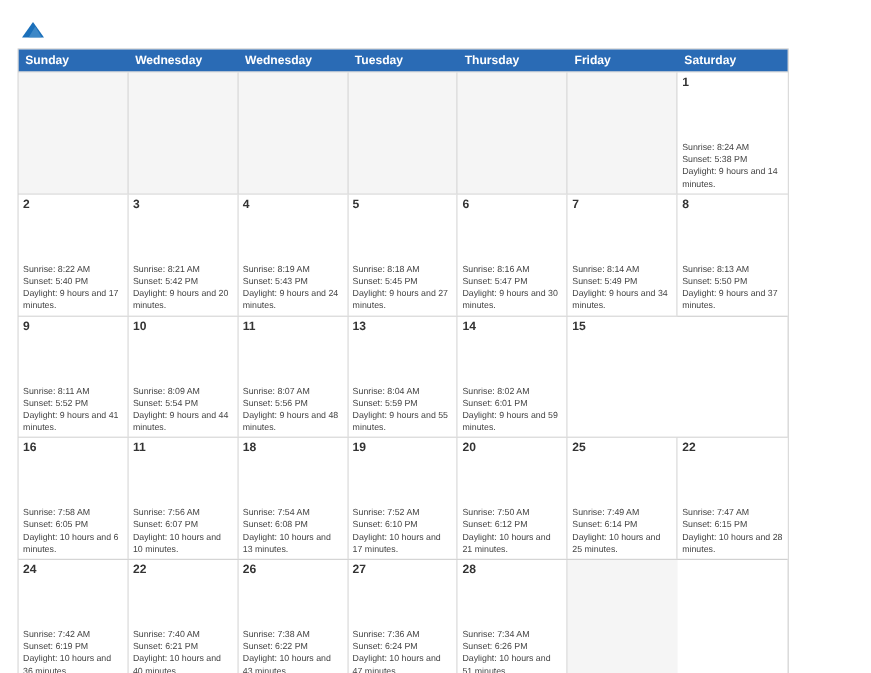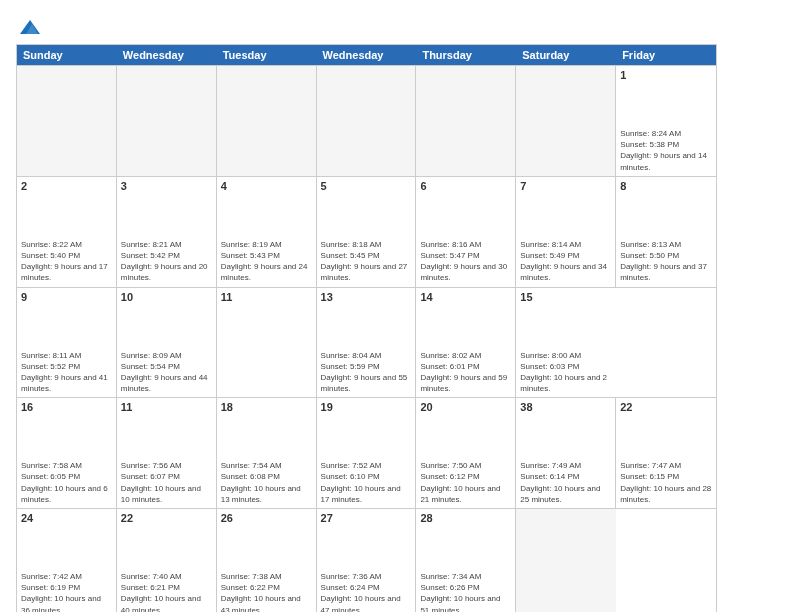--- a/index.html
+++ b/index.html
@@ -127,25 +127,25 @@
     <div class="title-block">
       <h1></h1>
       <h2></h2>
     </div>
   </div>
 
   <div class="calendar">
     <div class="cal-header">
     <div class="cal-header-cell">Sunday</div>
         <div class="cal-header-cell">Wednesday</div>
+        <div class="cal-header-cell">Wednesday</div>
         <div class="cal-header-cell">Tuesday</div>
-        <div class="cal-header-cell">Wednesday</div>
         <div class="cal-header-cell">Thursday</div>
+        <div class="cal-header-cell">Friday</div>
         <div class="cal-header-cell">Saturday</div>
-        <div class="cal-header-cell">Friday</div>
       </div>
     <div class="cal-body">
     <div class="cal-row">
           <div class="cal-cell empty"></div>
           <div class="cal-cell empty"></div>
           <div class="cal-cell empty"></div>
           <div class="cal-cell empty"></div>
           <div class="cal-cell empty"></div>
           <div class="cal-cell empty"></div>
           <div class="cal-cell">
@@ -187,32 +187,32 @@
           <div class="cal-cell">
             <span class="day-num">9</span>
             <div class="sun-info">Sunrise: 8:11 AM<br>Sunset: 5:52 PM<br>Daylight: 9 hours and 41 minutes.</div>
           </div>
           <div class="cal-cell">
             <span class="day-num">10</span>
             <div class="sun-info">Sunrise: 8:09 AM<br>Sunset: 5:54 PM<br>Daylight: 9 hours and 44 minutes.</div>
           </div>
           <div class="cal-cell">
             <span class="day-num">11</span>
+            <div class="sun-info">Sunrise: 8:07 AM<br>Sunset: 5:56 PM<br>Daylight: 9 hours and 48 minutes.</div>
           </div>
           <div class="cal-cell">
             <span class="day-num">13</span>
             <div class="sun-info">Sunrise: 8:04 AM<br>Sunset: 5:59 PM<br>Daylight: 9 hours and 55 minutes.</div>
           </div>
           <div class="cal-cell">
             <span class="day-num">14</span>
             <div class="sun-info">Sunrise: 8:02 AM<br>Sunset: 6:01 PM<br>Daylight: 9 hours and 59 minutes.</div>
           </div>
           <div class="cal-cell">
             <span class="day-num">15</span>
-            <div class="sun-info">Sunrise: 8:00 AM<br>Sunset: 6:03 PM<br>Daylight: 10 hours and 2 minutes.</div>
           </div>
         </div>
         <div class="cal-row">
           <div class="cal-cell">
             <span class="day-num">16</span>
             <div class="sun-info">Sunrise: 7:58 AM<br>Sunset: 6:05 PM<br>Daylight: 10 hours and 6 minutes.</div>
           </div>
           <div class="cal-cell">
             <span class="day-num">11</span>
             <div class="sun-info">Sunrise: 7:56 AM<br>Sunset: 6:07 PM<br>Daylight: 10 hours and 10 minutes.</div>
@@ -223,21 +223,21 @@
           </div>
           <div class="cal-cell">
             <span class="day-num">19</span>
             <div class="sun-info">Sunrise: 7:52 AM<br>Sunset: 6:10 PM<br>Daylight: 10 hours and 17 minutes.</div>
           </div>
           <div class="cal-cell">
             <span class="day-num">20</span>
             <div class="sun-info">Sunrise: 7:50 AM<br>Sunset: 6:12 PM<br>Daylight: 10 hours and 21 minutes.</div>
           </div>
           <div class="cal-cell">
-            <span class="day-num">38</span>
+            <span class="day-num">25</span>
             <div class="sun-info">Sunrise: 7:49 AM<br>Sunset: 6:14 PM<br>Daylight: 10 hours and 25 minutes.</div>
           </div>
           <div class="cal-cell">
             <span class="day-num">22</span>
             <div class="sun-info">Sunrise: 7:47 AM<br>Sunset: 6:15 PM<br>Daylight: 10 hours and 28 minutes.</div>
           </div>
         </div>
         <div class="cal-row">
           <div class="cal-cell">
             <span class="day-num">24</span>

